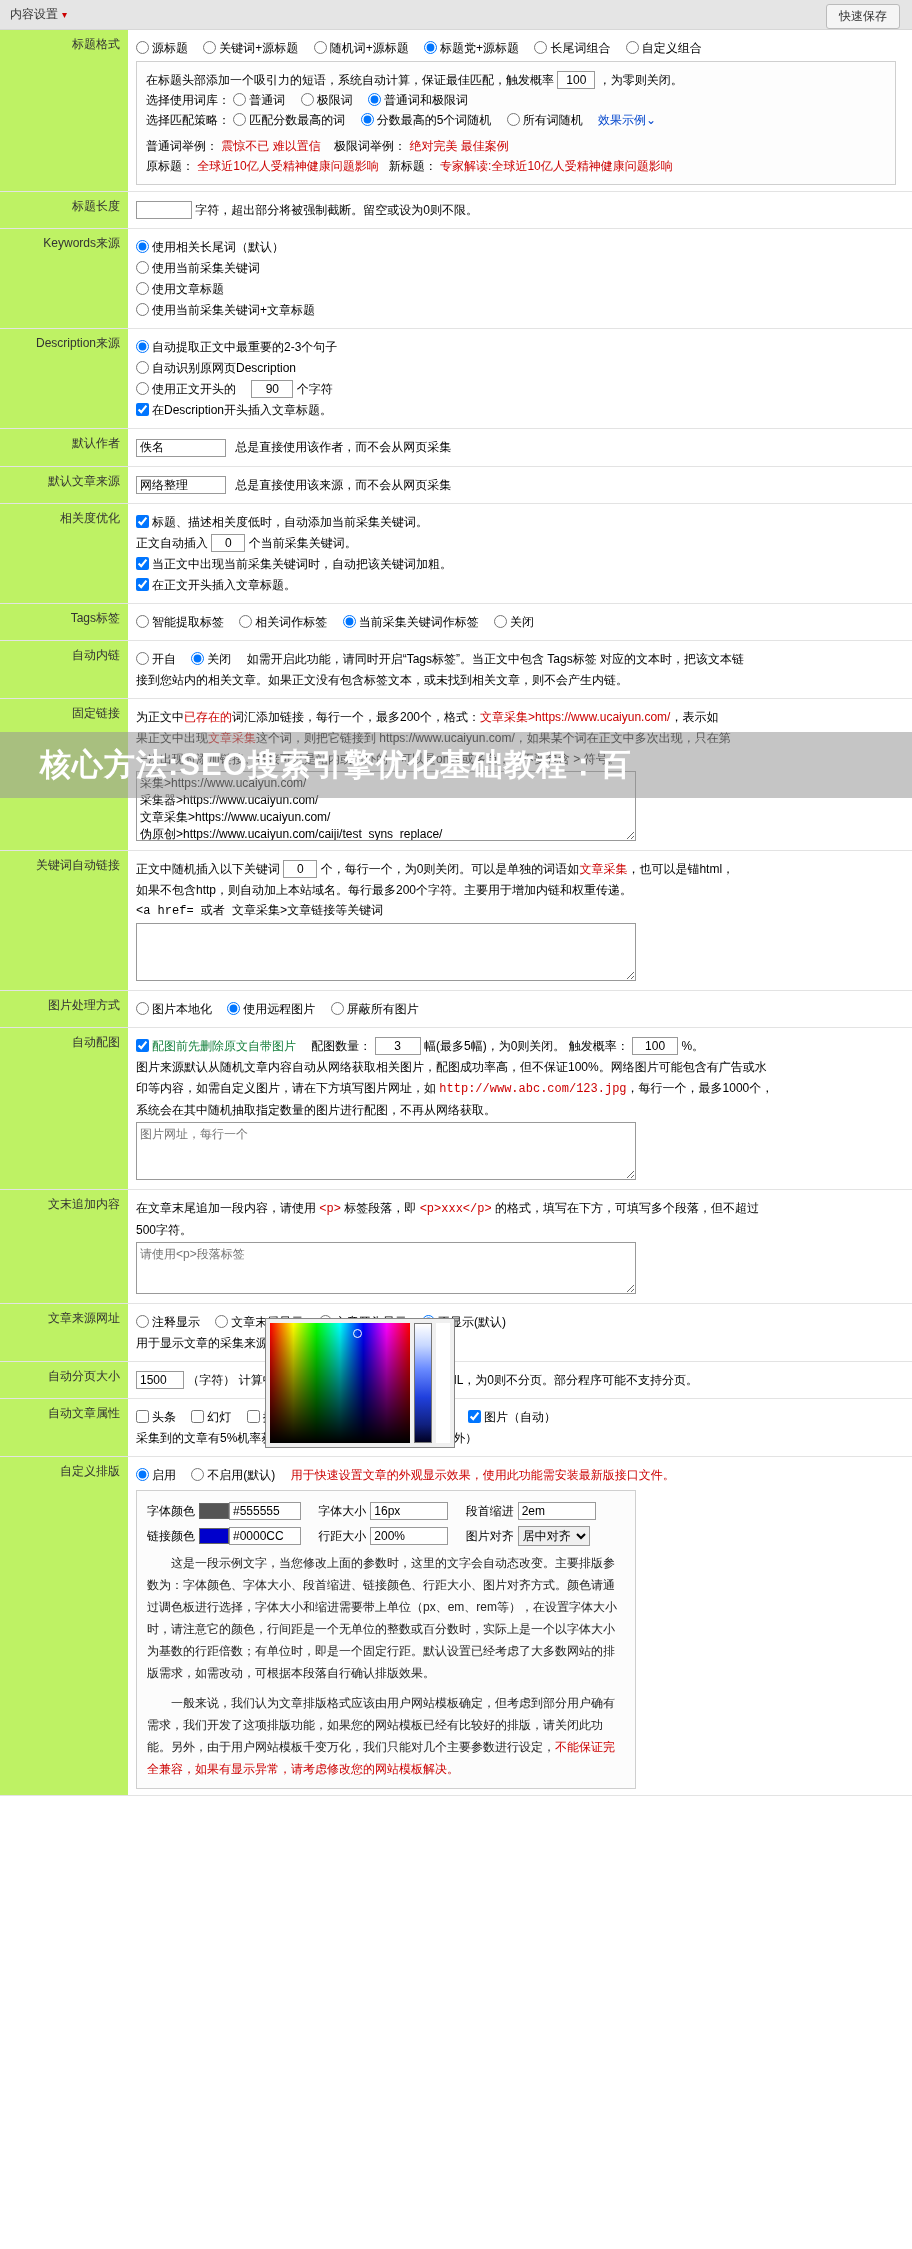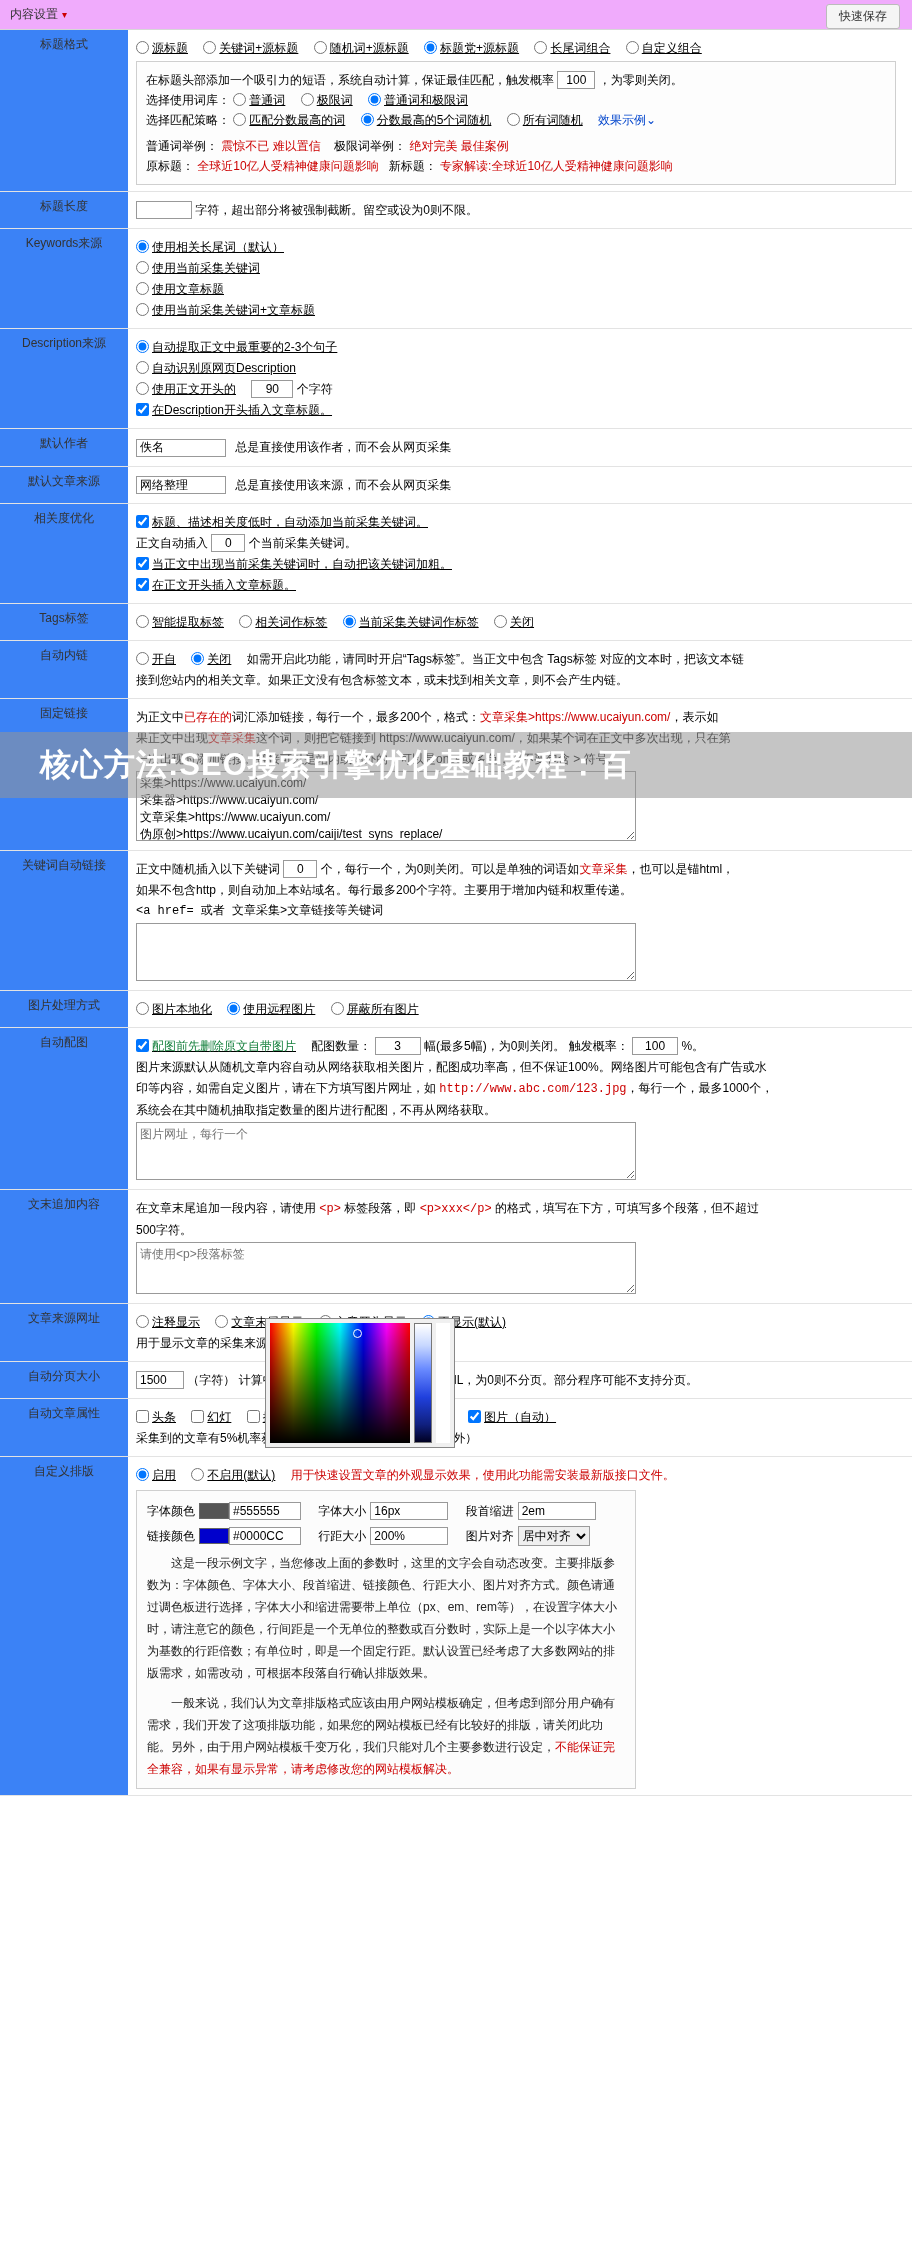--- a/index.html
+++ b/index.html
@@ -13,21 +13,21 @@
   }
   .page { width: 912px; position: relative; }
 
   
   .topbar {
     height: 30px;
     border-bottom: 1px solid #d7d7d7;
     display: flex;
     align-items: center;
     padding: 0 10px;
-    background: #f0abfc;
+    background: #e5e5e5;
     position: relative;
   }
   .topbar .title {
     font-size: 12px;
     color: #333;
   }
   .topbar .caret {
     color: #c00;
     margin-left: 4px;
     font-size: 10px;
@@ -49,30 +49,30 @@
     width: 912px;
     border-collapse: collapse;
   }
   table.form > tbody > tr > td {
     border-bottom: 1px solid #e3e3e3;
     vertical-align: top;
     padding: 6px 8px;
   }
   td.label {
     width: 128px;
-    text-align: center;
+    text-align: right;
     color: #333;
     font-size: 12px;
     vertical-align: middle;
-    background: #3b82f6;
+    background: #bef264;
   }
   td.field { padding-left: 10px; }
 
   .row { margin: 3px 0; line-height: 18px; }
-  label.opt { margin-right: 12px; white-space: nowrap; cursor: pointer; text-decoration: underline; }
+  label.opt { margin-right: 12px; white-space: nowrap; cursor: pointer; }
   input[type=radio], input[type=checkbox] {
     vertical-align: -2px;
     margin: 0 3px 0 0;
   }
   input[type=text].txt {
     border: 1px solid #999;
     height: 18px;
     padding: 1px 3px;
     font-size: 12px;
     font-family: "Liberation Sans", sans-serif;

